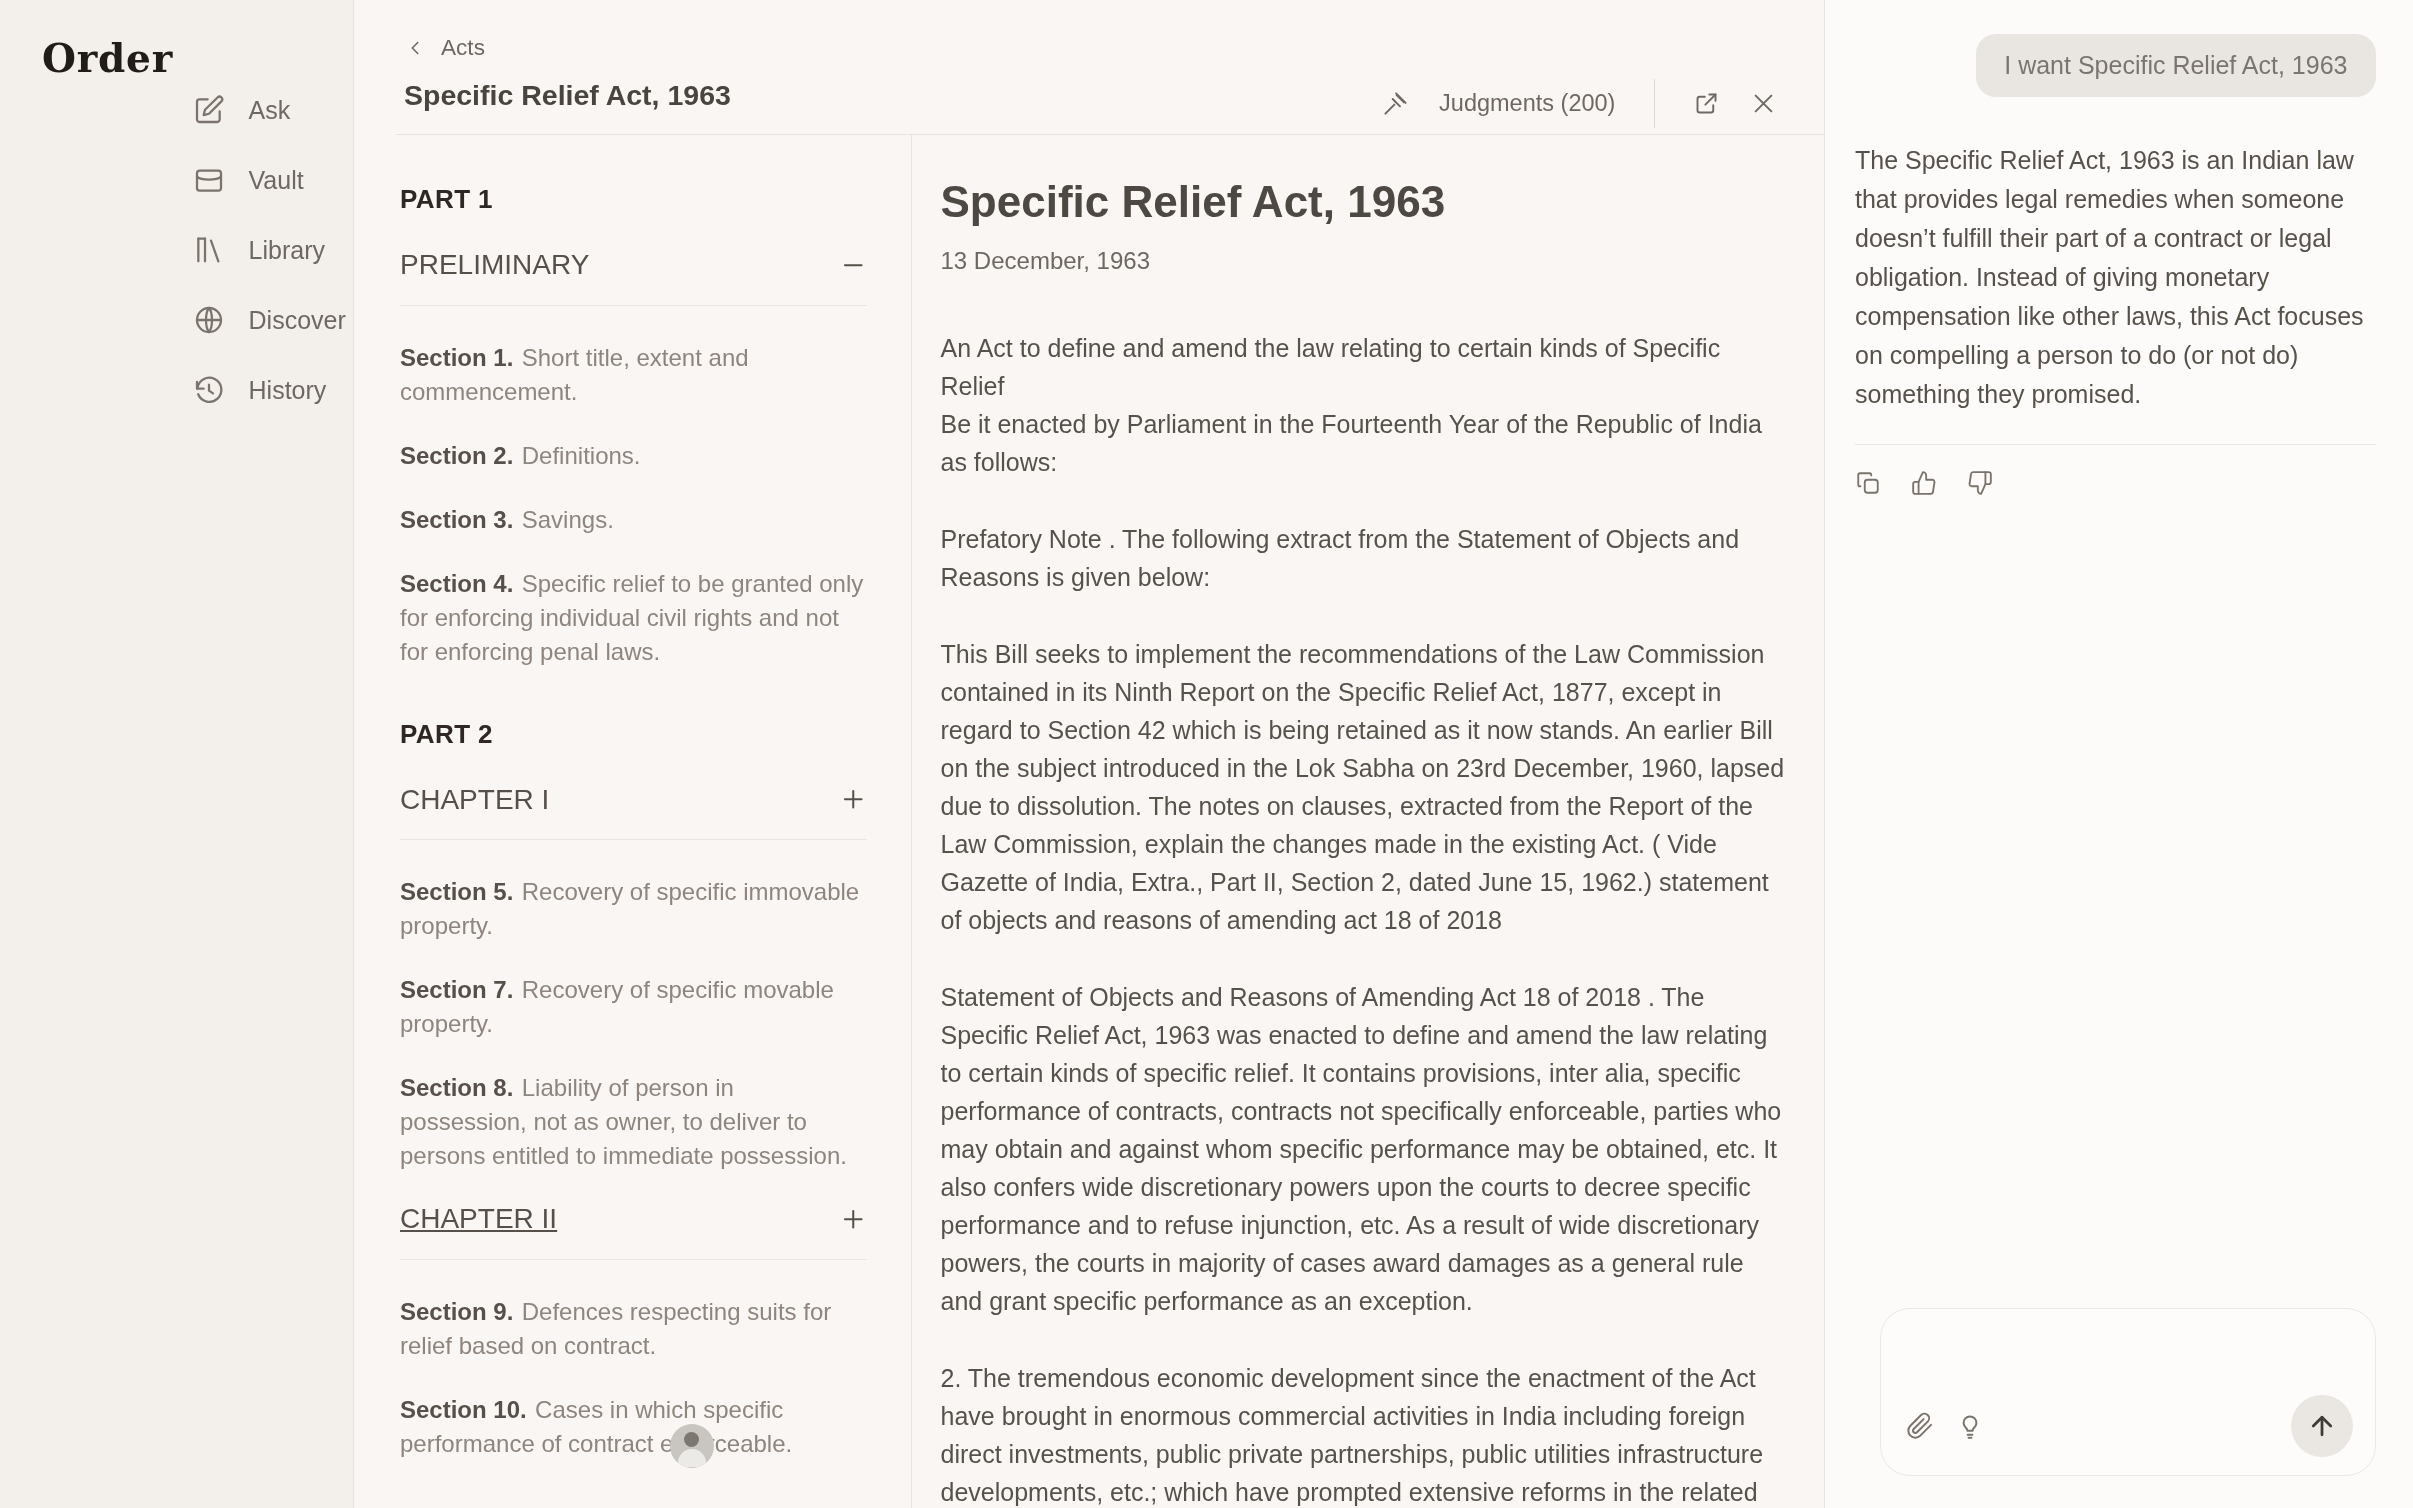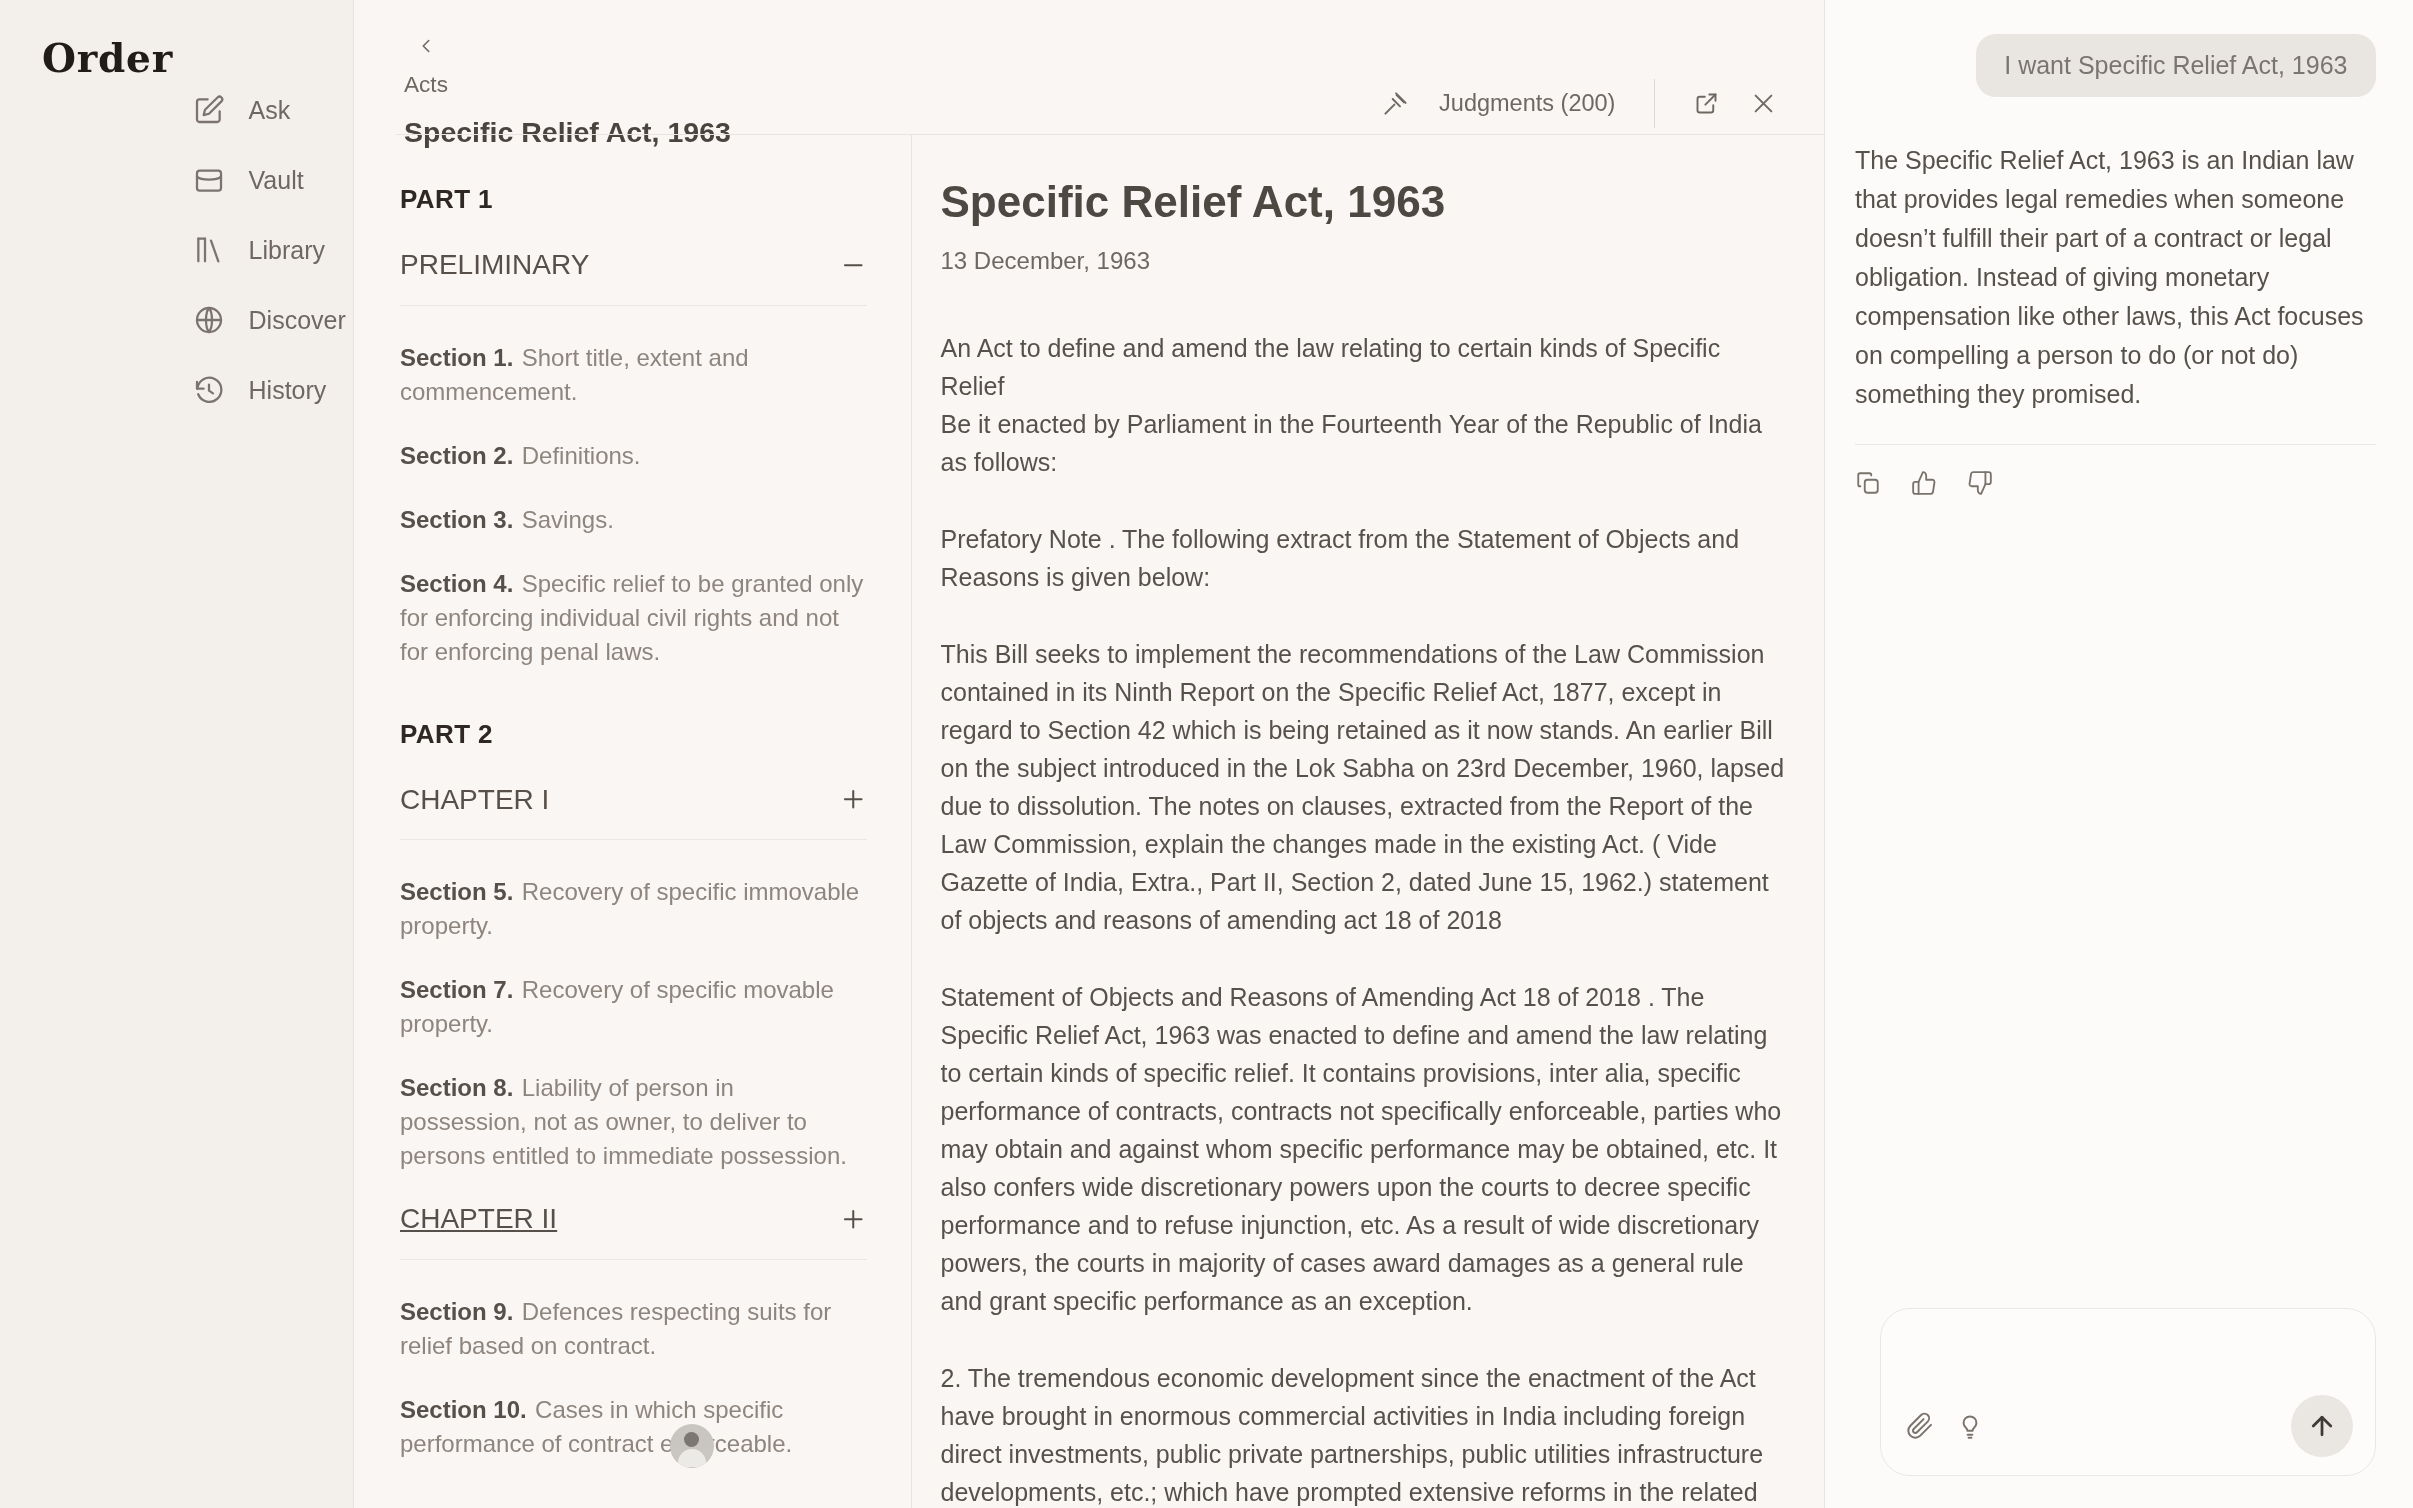--- a/index.html
+++ b/index.html
@@ -27,21 +27,21 @@
   .avatar:before { content:""; position:absolute; width:15px; height:15px; border-radius:50%;
                    background:#7d7771; left:14.2px; top:7.5px; }
   .avatar:after { content:""; position:absolute; width:28.5px; height:18.4px; border-radius:14.2px 14.2px 0 0;
                   background:#eceae7; left:7.5px; top:25px; }
   .username { font-size:26px; color:#1d4ed8; }
 
   
   .main { flex:1; min-width:0; background:#f9f6f3; display:flex; flex-direction:column; }
   .main-header { position:relative; height:135px; flex-shrink:0; padding:35px 47px 0 50px; }
   .main-header .rule { position:absolute; left:42px; right:0; bottom:0; height:0.8px; background:#e9e4df; }
-  .breadcrumb-row { display:flex; align-items:center; gap:15px; color:#6f6862; font-size:22.6px; cursor:pointer; width:max-content;flex-direction:column; }
+  .breadcrumb-row { display:flex; align-items:center; gap:15px; color:#6f6862; font-size:22.6px; cursor:pointer; width:max-content; }
   .breadcrumb-row .icn { width:22px; height:22px; }
   .header-title { margin-top:18.4px; font-size:28.5px; font-weight:700; color:#4a443e; }
   .header-actions { position:absolute; right:47px; top:79px; display:flex; align-items:center; gap:30px;
                     color:#6f6862; font-size:23.5px; }
   .header-actions .icn { width:27px; height:27px; }
   .vsep { width:0.8px; height:49px; background:#ddd8d2; margin:0 8.4px; }
 
   .main-body { flex:1; display:flex; min-height:0; }
 
   

